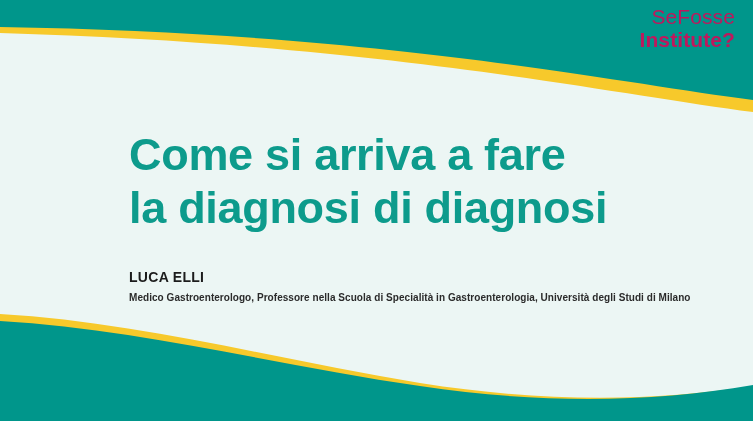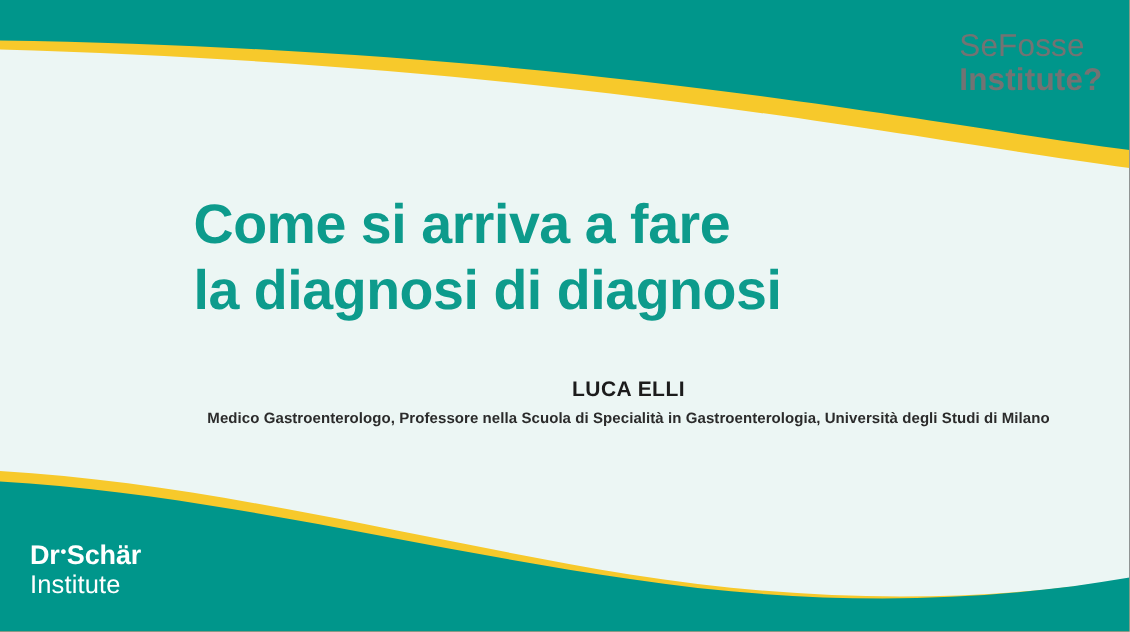--- a/index.html
+++ b/index.html
@@ -23,23 +23,24 @@
     top: 0;
     width: 753px;
     height: 421px;
     pointer-events: none;
   }
 
   
   #brand-mark {
     position: absolute;
     right: 18px;
-    top: 20px;
+    top: 6px;
+    text-align: right;
     line-height: 1.08;
-    color: #737373;
+    color: #be185d;
   }
   #brand-mark .brand-line1 {
     display: block;
     font-size: 21px;
     font-weight: 400;
     letter-spacing: 0.1px;
   }
   #brand-mark .brand-line2 {
     display: block;
     font-size: 21px;
@@ -50,34 +51,33 @@
   
   #title-block {
     position: absolute;
     left: 129px;
     top: 128px;
     width: 560px;
   }
   #title-block .title-line {
     display: block;
     color: #0d9b8c;
-    font-size: 37px;
+    font-size: 45px;
     font-weight: 700;
     line-height: 1.18;
     letter-spacing: -0.3px;
     white-space: nowrap;
   }
 
   
   #speaker-block {
     position: absolute;
     left: 129px;
-    top: 250px;
+    top: 268px;
     width: 580px;
-    text-align: center;
   }
   #speaker-name {
     display: block;
     color: #1c1c1c;
     font-size: 14px;
     font-weight: 700;
     letter-spacing: 0.3px;
     line-height: 1.3;
   }
   #speaker-role {
@@ -142,18 +142,14 @@
   <div id="title-block">
     <span class="title-line">Come si arriva a fare</span>
     <span class="title-line">la diagnosi di diagnosi</span>
   </div>
 
   <div id="speaker-block">
     <span id="speaker-name">LUCA ELLI</span>
     <span id="speaker-role">Medico Gastroenterologo, Professore nella Scuola di Specialità in Gastroenterologia, Università degli Studi di Milano</span>
   </div>
 
-  <div id="footer-logo">
-    <span class="logo-line1"><span>Dr</span><span class="logo-dot">•</span><span>Schär</span></span>
-    <span class="logo-line2">Institute</span>
-  </div>
 
 </div>
 
 </body></html>

